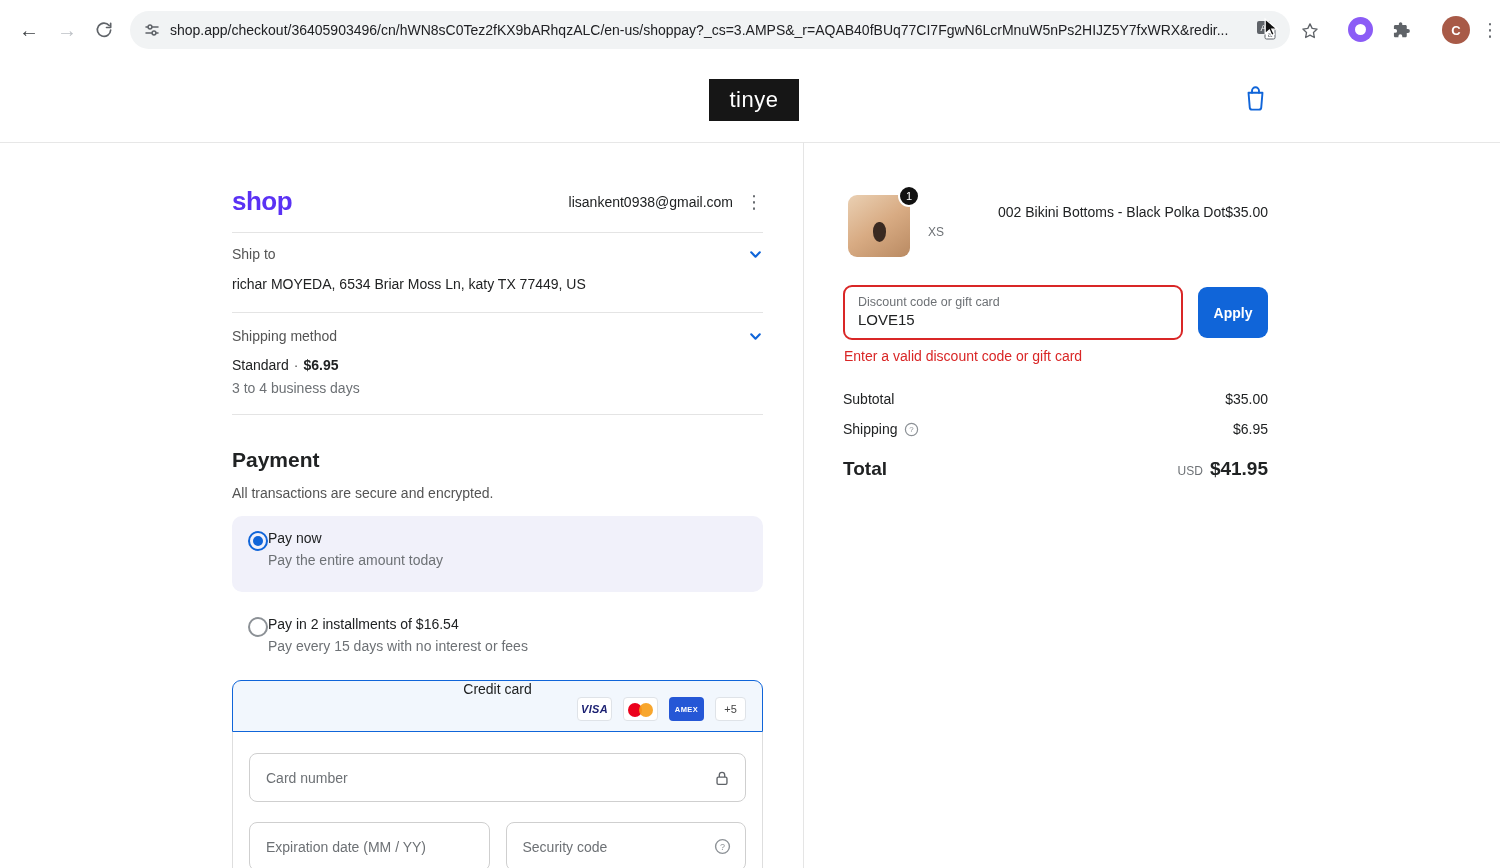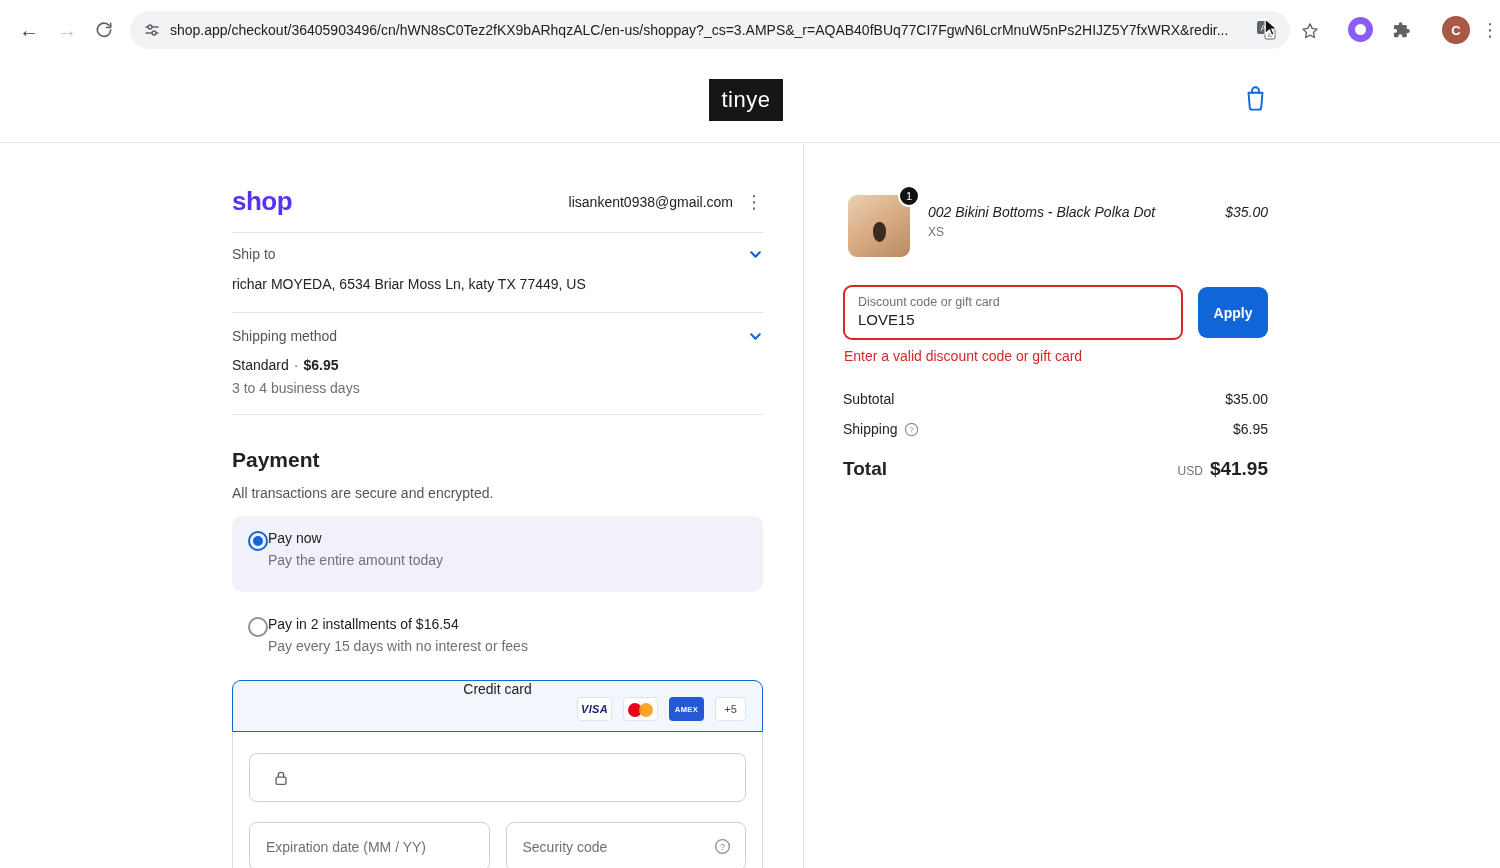--- a/index.html
+++ b/index.html
@@ -16,21 +16,21 @@
   .url{margin-left:10px;font-size:14px;color:#202124;white-space:nowrap;overflow:hidden;text-overflow:ellipsis;flex:1;}
   .kebab{font-size:18px;color:#5f6368;line-height:1;}
   .ext-purple{width:25px;height:25px;border-radius:50%;background:#8b5cf6;position:relative;}
   .ext-purple::after{content:"";position:absolute;left:7px;top:7px;width:11px;height:11px;border-radius:50%;background:#fff;}
   .avatar{width:28px;height:28px;border-radius:50%;background:#a85a47;color:#fff;font-size:13px;font-weight:bold;
           display:flex;align-items:center;justify-content:center;}
   .cursor-overlay{position:absolute;left:1262px;top:18px;pointer-events:none;}
 
   
   .site-header{position:absolute;top:60px;left:0;right:0;height:82px;background:#fff;border-bottom:1px solid #e7e7e7;}
-  .logo-box{position:absolute;left:709px;top:19px;width:74px;height:42px;background:#161616;color:#fff;
+  .logo-box{position:absolute;left:709px;top:19px;width:90px;height:42px;background:#161616;color:#fff;
             display:flex;align-items:center;justify-content:center;font-size:22px;letter-spacing:.5px;}
   .bag-btn{position:absolute;left:1242px;top:23px;cursor:pointer;}
 
   .v-divider{position:absolute;left:803px;top:142px;bottom:0;width:1px;background:#e5e5e5;}
 
   
   .left-col{position:absolute;left:232px;top:142px;width:531px;}
   .hr{position:absolute;left:0;right:0;height:1px;background:#e4e4e4;}
   .account-row{position:absolute;top:44px;left:0;right:0;display:flex;align-items:center;}
   .shop-logo{font-size:26px;font-weight:bold;color:#5a31f4;letter-spacing:-0.5px;}
@@ -84,21 +84,21 @@
 
   
   .right-col{position:absolute;left:843px;top:142px;width:425px;}
   .thumb{position:absolute;left:5px;top:53px;width:62px;height:62px;border-radius:9px;overflow:hidden;
          background:linear-gradient(145deg,#ead0b3 0%,#d8ab83 50%,#b98a62 100%);}
   .thumb::after{content:"";position:absolute;left:25px;top:27px;width:13px;height:20px;background:#3a2a21;
                 border-radius:45% 45% 50% 50%;}
   .qty-badge{position:absolute;left:55px;top:43px;width:22px;height:22px;border-radius:50%;background:#111;color:#fff;
              font-size:11px;display:flex;align-items:center;justify-content:center;border:2px solid #fff;box-sizing:border-box;}
   .item-text{position:absolute;left:85px;top:62px;right:0;}
-  .item-line{display:flex;justify-content:space-between;font-size:14px;font-style:italic;}
+  .item-line{display:flex;justify-content:flex-end;font-size:14px;}
   .item-variant{font-size:12px;color:#6d7175;margin-top:5px;}
 
   .discount-box{position:absolute;left:0;top:143px;width:340px;height:55px;border:2px solid #d92626;border-radius:9px;
                 box-sizing:border-box;padding:8px 13px;background:#fff;cursor:text;}
   .disc-label{display:block;font-size:12.5px;color:#6d7175;}
   .disc-value{display:block;font-size:15px;margin-top:2px;color:#202223;}
   .apply-btn{position:absolute;left:355px;top:145px;width:70px;height:51px;background:#1065d9;color:#fff;border:none;
              border-radius:9px;font-size:14px;font-weight:bold;font-family:inherit;cursor:pointer;}
   .disc-error{position:absolute;left:1px;top:206px;font-size:14px;color:#d92626;}
 
@@ -253,20 +253,21 @@
           <span class="brand mc">
             <span class="mc-c mc-red"></span>
               <span class="mc-c mc-org"></span>
           </span>
           <span class="brand amex">AMEX</span>
           <span class="brand more">+5</span>
         </span>
       </div>
       <div class="cc-body">
         <div class="field">
+          <input type="text" placeholder="Card number" style="">
           <span class="ficon">
             <svg width="18" height="18" viewBox="0 0 20 20">
               <rect x="4.5" y="9" width="11" height="8" rx="1.5" fill="none" stroke="#5f6368" stroke-width="1.5"></rect>
               <path d="M7 9V6.8a3 3 0 0 1 6 0V9" fill="none" stroke="#5f6368" stroke-width="1.5"></path>
             </svg>
           </span>
         </div>
         <div class="field-row">
           <div class="field">
             <input type="text" placeholder="Expiration date (MM / YY)" style="">

